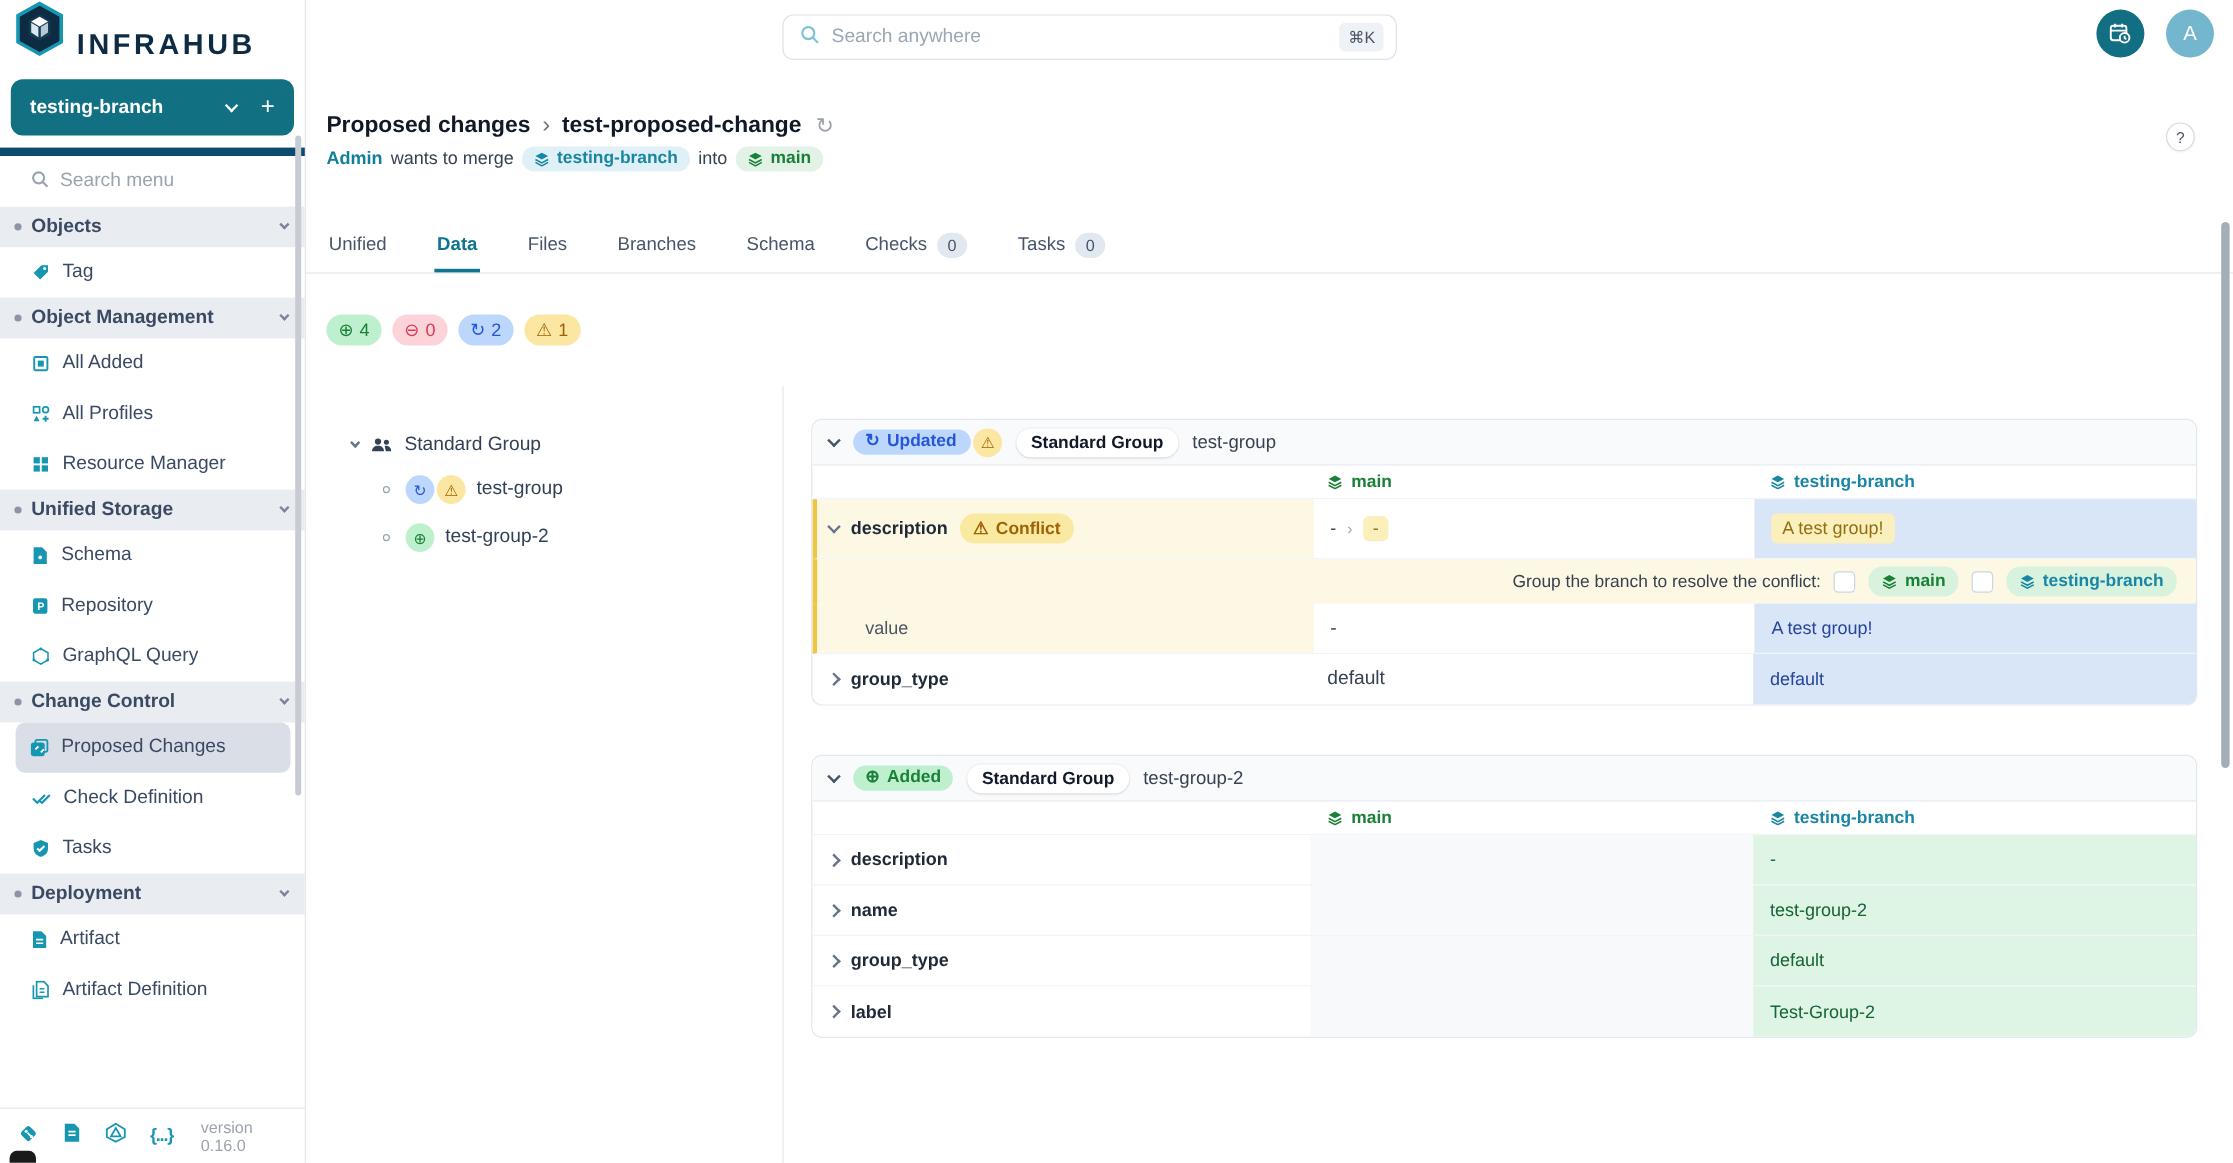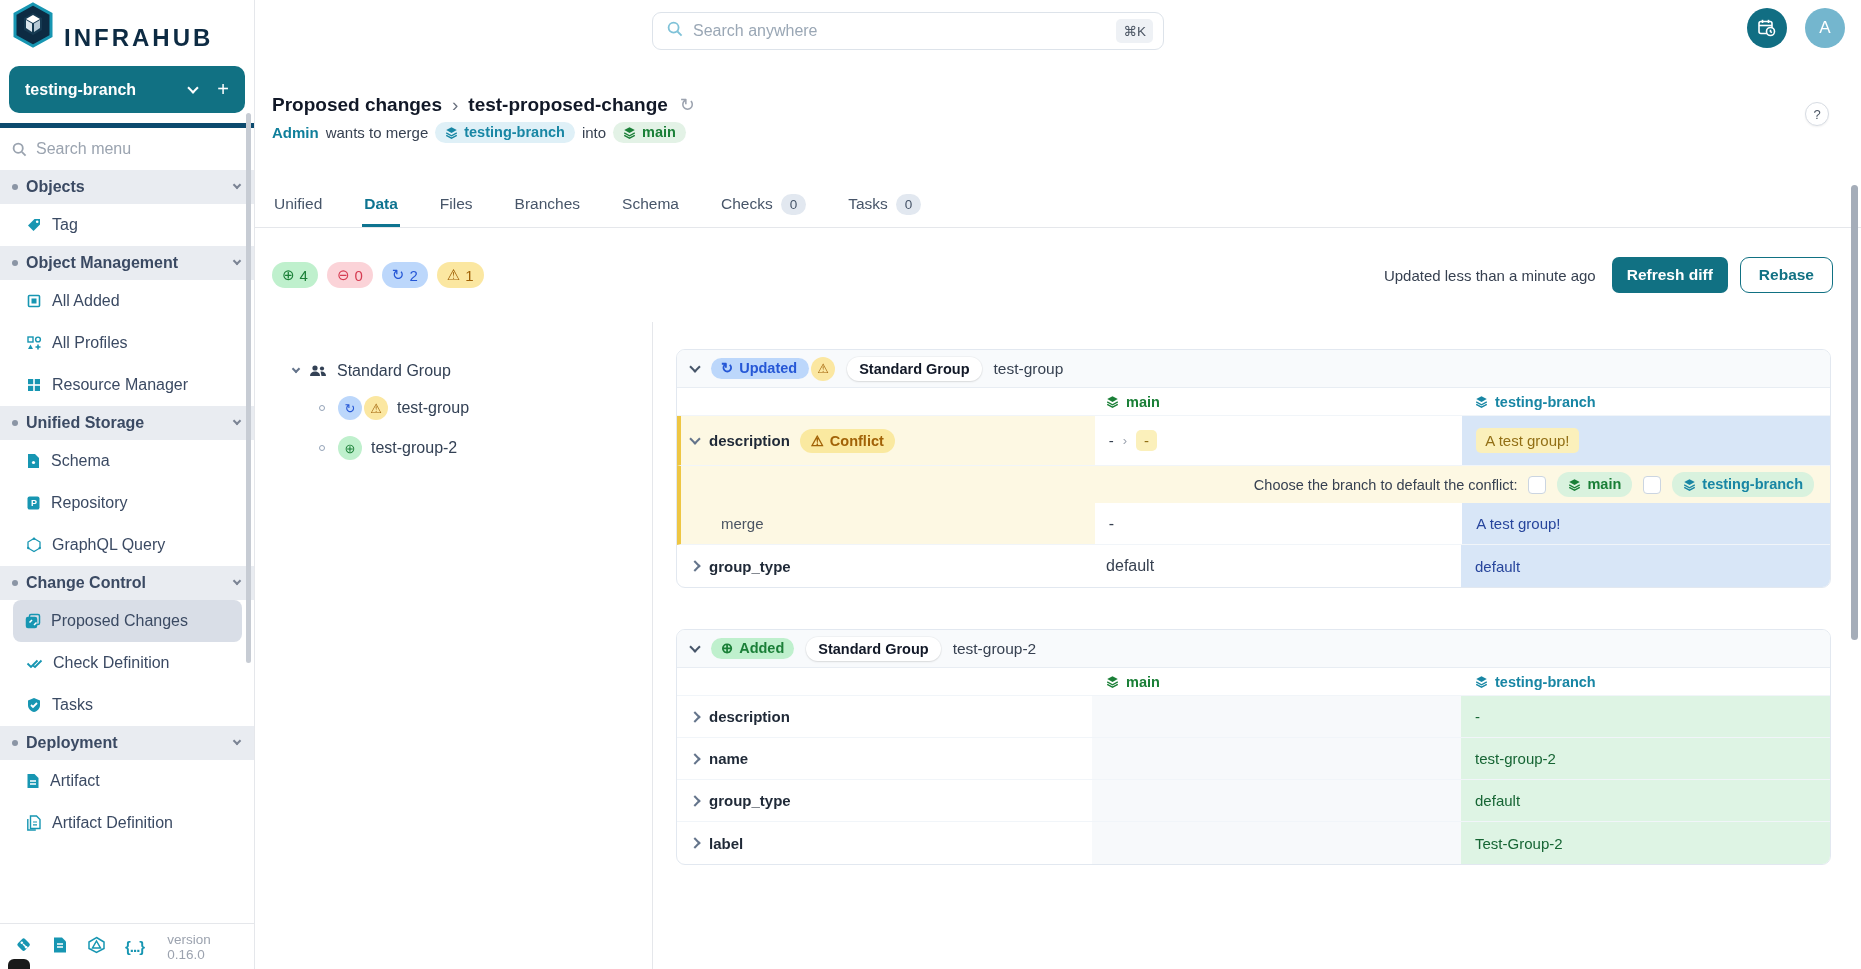--- a/index.html
+++ b/index.html
@@ -12,21 +12,21 @@
     flex-direction:column; position:relative; background:#fff; flex-shrink:0; }
   .logo-row { display:flex; align-items:flex-end; gap:10px; padding:10px 12px; height:62px; }
   .brand { font-size:24px; font-weight:bold; letter-spacing:3px; color:#0d2b43; }
   .branch-btn { margin:4px 9px 10px 9px; background:#117183; color:#fff; border-radius:10px;
     height:47px; display:flex; align-items:center; padding:0 16px; gap:10px; cursor:pointer; }
   .branch-btn .bname { flex:1; font-size:16px; font-weight:600; }
   .chev { display:inline-block; width:8px; height:8px; border-right:2px solid currentColor;
     border-bottom:2px solid currentColor; transform:rotate(45deg); margin-top:-4px; }
   .chev.right { transform:rotate(-45deg); margin-top:0; }
   .branch-plus { font-size:20px; font-weight:400; padding-left:10px; }
-  .menu-search { border-top:5px solid #0c4a6e; padding:12px 12px; display:flex; gap:9px; align-items:center; }
+  .menu-search { border-top:7px solid #0c4a6e; padding:12px 26px; display:flex; gap:9px; align-items:flex-start; }
   .menu-search input { border:none; outline:none; font-size:16px; color:#374151; width:170px;
     font-family:"Liberation Sans",sans-serif; }
   .menu-search input::placeholder { color:#9aa3af; }
   .nav { flex:1; overflow:hidden; }
   .nav-header { height:34px; background:#e9ecf1; display:flex; align-items:center; gap:8px;
     padding:0 14px 0 12px; color:#3b4a63; font-size:16px; font-weight:600; cursor:pointer; }
   .nav-header .bullet { width:6px; height:6px; border-radius:50%; background:#8b95a5; }
   .nav-header .chev { margin-left:auto; color:#7b8494; width:6px; height:6px; }
   .nav-item { height:42px; display:flex; align-items:center; gap:10px; padding:0 10px 0 26px;
     font-size:16px; color:#3b4a63; cursor:pointer; }
@@ -459,25 +459,20 @@
           <span>0</span>
         </span>
       <span class="stat updated">
           <span class="g">↻</span>
           <span>2</span>
         </span>
       <span class="stat conflict">
           <span class="g">⚠</span>
           <span>1</span>
         </span>
-      <div class="toolbar-right">
-        <span class="updated-text">Updated less than a minute ago</span>
-        <button class="btn-primary">Refresh diff</button>
-        <button class="btn-outline">Rebase</button>
-      </div>
     </div>
 
     <div class="content">
 
       <div class="tree-panel">
         <div class="tree-root">
           <span class="chev"></span>
           <svg width="18" height="14" viewBox="0 0 18 14" fill="#334155">
               <circle cx="6" cy="4" r="2.6"></circle>
               <path d="M1 12 c0-3 2.2-4.6 5-4.6 s5 1.6 5 4.6 Z"></path>
@@ -546,21 +541,21 @@
               <span>-</span>
               <span class="sep-gt">›</span>
               <span class="ychip">-</span>
             </div>
             <div class="tcell blue-cell">
               <span class="ychip">A test group!</span>
             </div>
           </div>
 
           <div class="resolve-row yellow-row amber-border h-conflict" style="height:37px">
-            <span>Choose the branch to default the conflict:</span>
+            <span>Group the branch to resolve the conflict:</span>
             <span class="cbx"></span>
             <span class="pill resolve-main">
               <svg width="13" height="13" viewBox="0 0 16 16">
                   <polygon points="8,1.5 14.5,5 8,8.5 1.5,5" fill="currentColor"></polygon>
                   <path d="M1.5 8.5 L8 12 L14.5 8.5" fill="none" stroke="currentColor" stroke-width="1.6"></path>
                   <path d="M1.5 11.5 L8 15 L14.5 11.5" fill="none" stroke="currentColor" stroke-width="1.6"></path>
                 </svg>
               <span>main</span>
             </span>
             <span class="cbx"></span>
@@ -569,21 +564,21 @@
                   <polygon points="8,1.5 14.5,5 8,8.5 1.5,5" fill="currentColor"></polygon>
                   <path d="M1.5 8.5 L8 12 L14.5 8.5" fill="none" stroke="currentColor" stroke-width="1.6"></path>
                   <path d="M1.5 11.5 L8 15 L14.5 11.5" fill="none" stroke="currentColor" stroke-width="1.6"></path>
                 </svg>
               <span>testing-branch</span>
             </span>
           </div>
 
           <div class="trow h-val amber-border">
             <div class="tcell yellow-row">
-              <span class="value-label">merge</span>
+              <span class="value-label">value</span>
             </div>
             <div class="tcell">
                 <span>-</span>
               </div>
             <div class="tcell blue-cell">
                 <span>A test group!</span>
               </div>
           </div>
 
           <div class="trow h-std">

